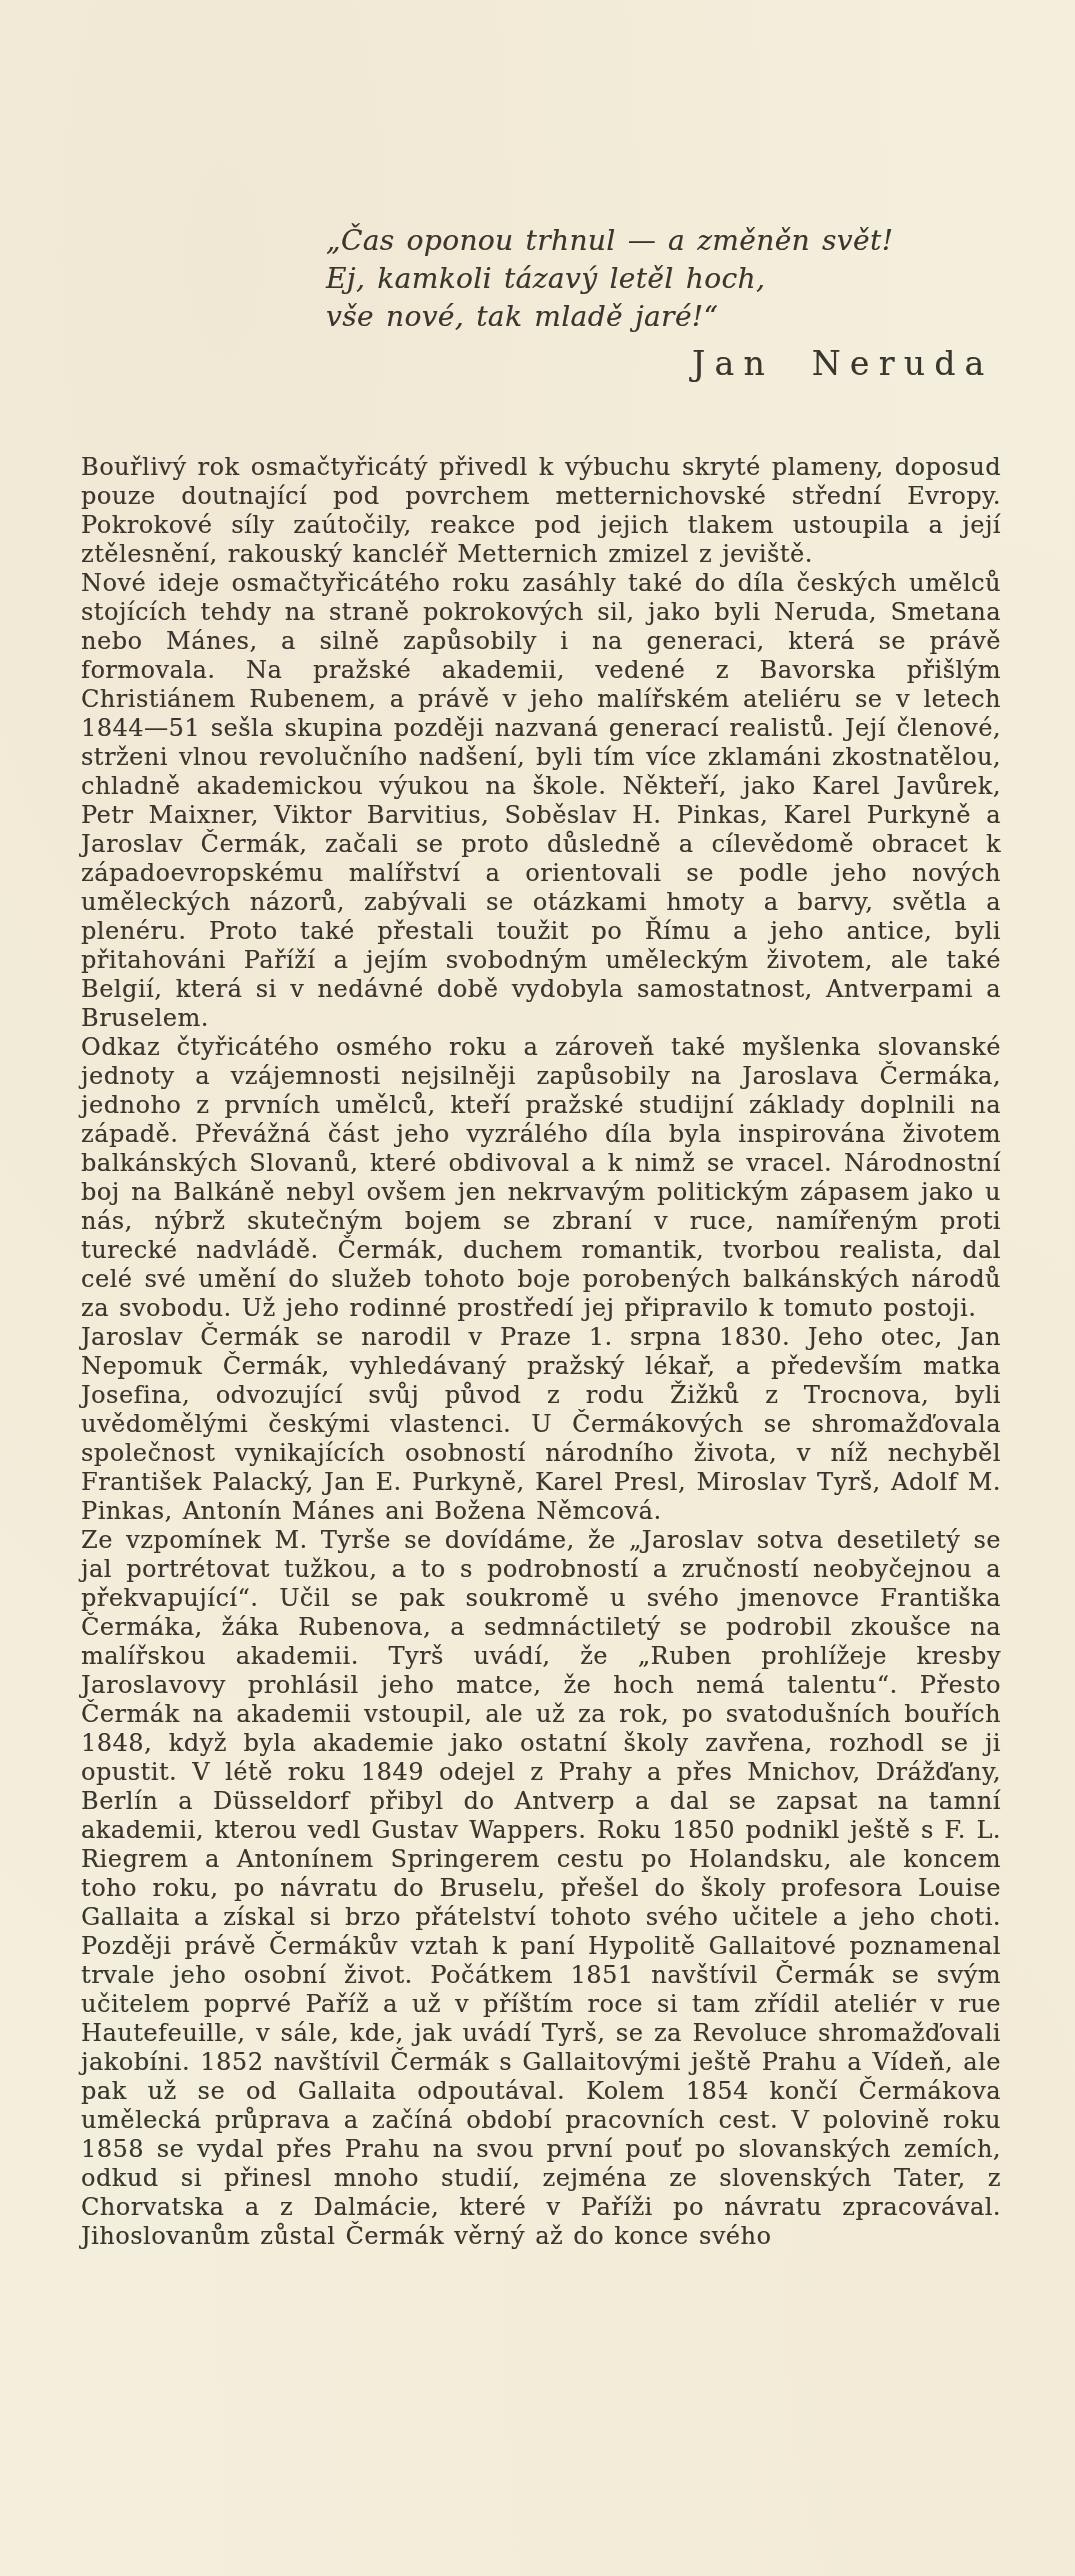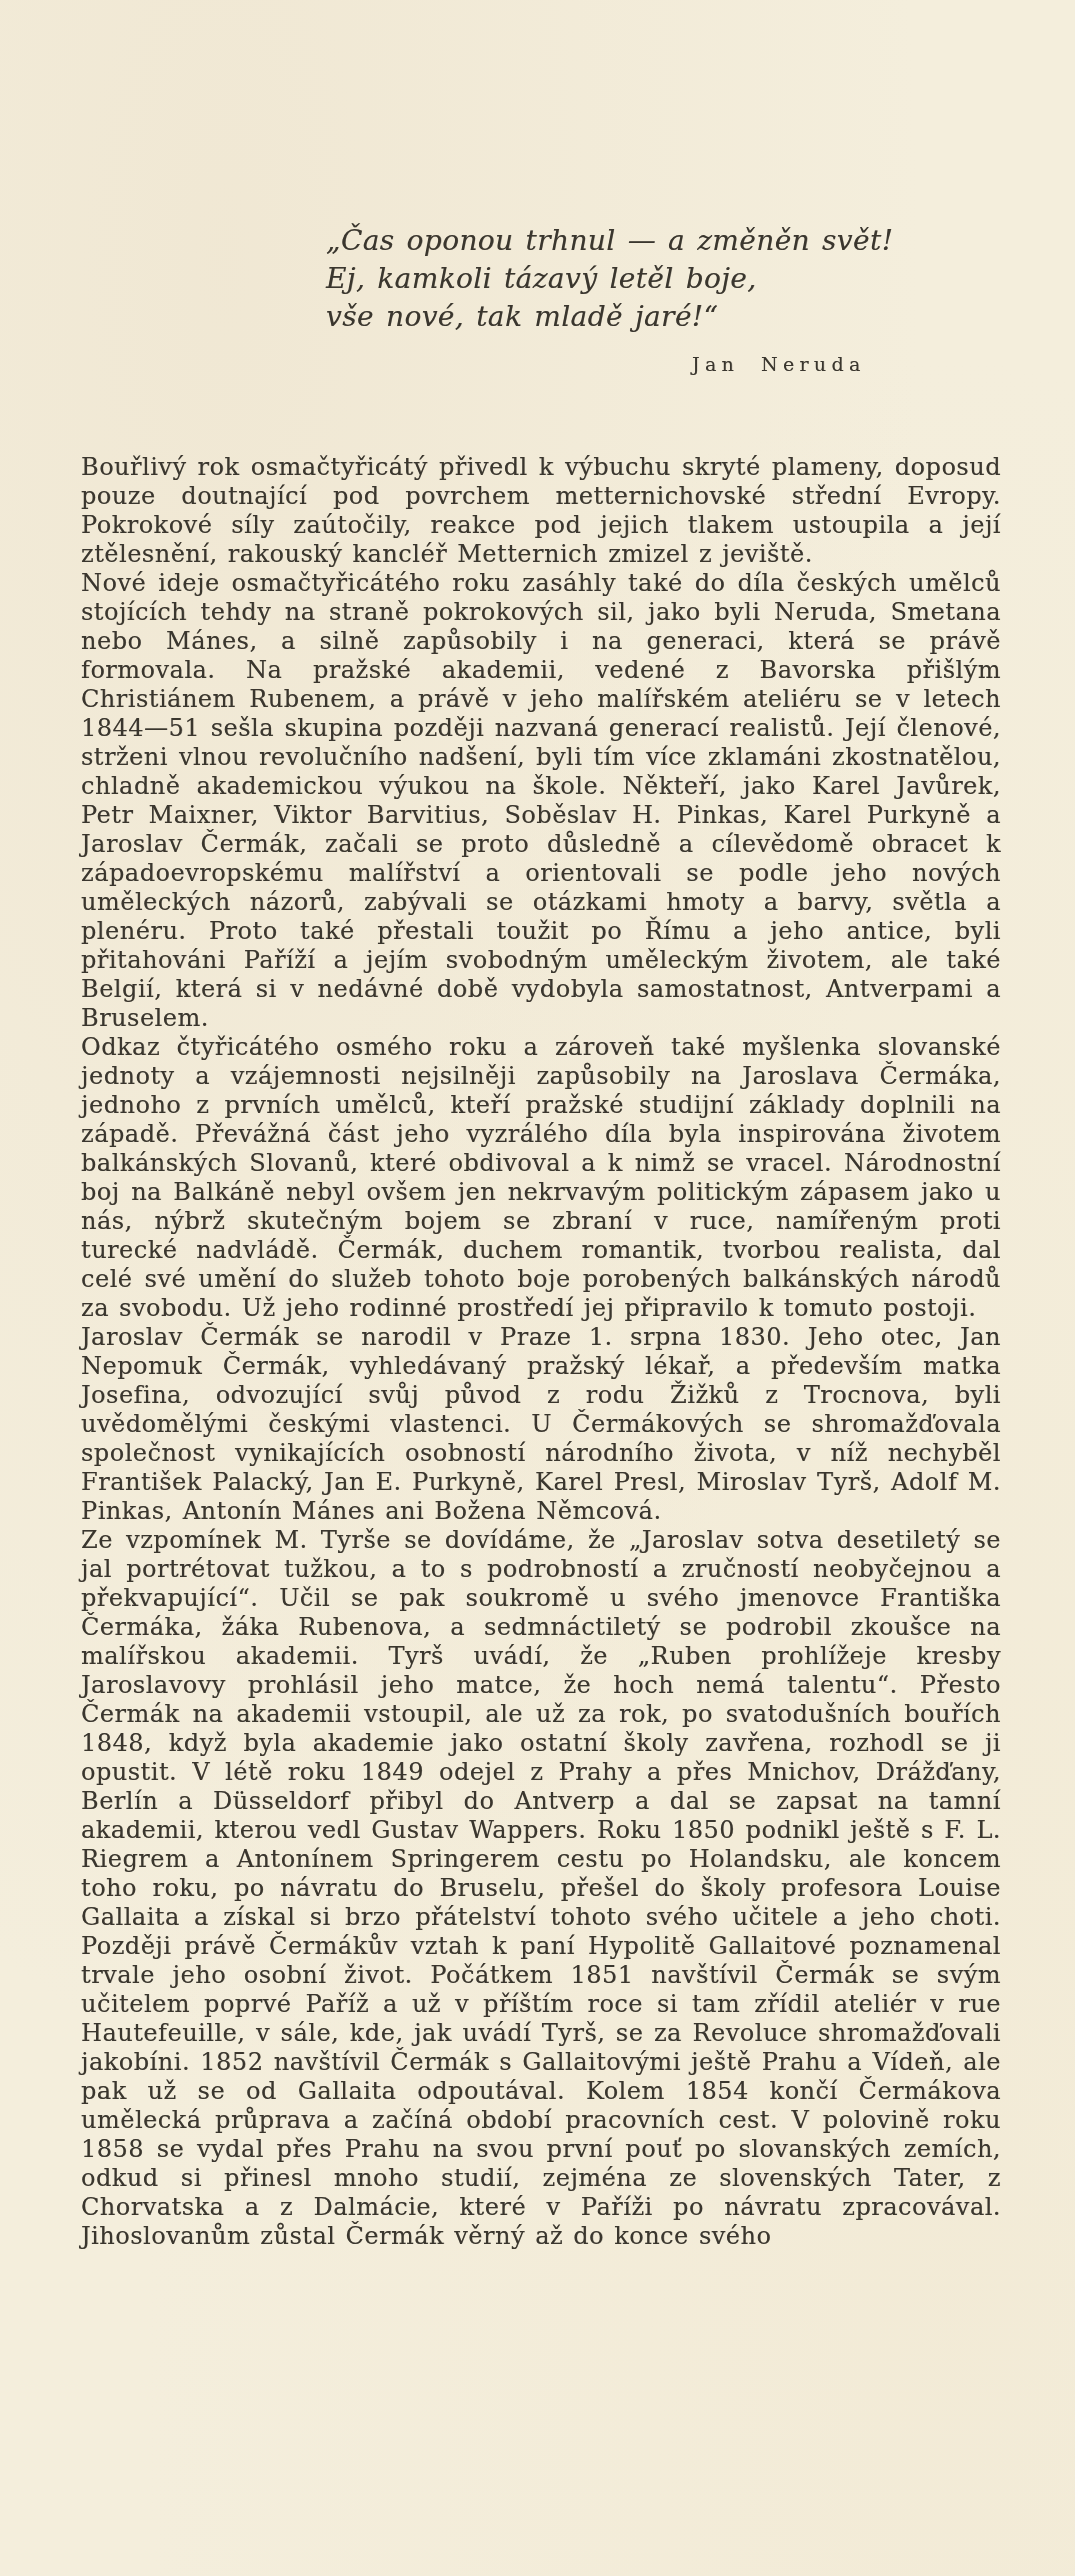--- a/index.html
+++ b/index.html
@@ -33,21 +33,21 @@
     line-height: 38px;
     letter-spacing: 0.4px;
     word-spacing: 2.7px;
     white-space: nowrap;
     text-shadow: 0.3px 0.3px 0 rgba(58,54,46,0.45);
   }
   .epigraph-attribution {
     font-style: normal;
     margin-top: 8.7px;
     margin-left: 366px;
-    font-size: 19px;
+    font-size: 33px;
     letter-spacing: 0.28em;
     word-spacing: 0.55em;
     text-shadow: 0.3px 0.3px 0 rgba(58,54,46,0.45);
   }
   .body-text {
     position: absolute;
     left: 81px;
     top: 409px;
     width: 920px;
     font-size: 24px;
@@ -63,21 +63,21 @@
     padding: 0;
   }
 </style>
 </head>
 <body>
 
 <div class="page">
 
   <div class="epigraph">
     <div class="epigraph-line">„Čas oponou trhnul — a změněn svět!</div>
-    <div class="epigraph-line">Ej, kamkoli tázavý letěl boje,</div>
+    <div class="epigraph-line">Ej, kamkoli tázavý letěl hoch,</div>
     <div class="epigraph-line">vše nové, tak mladě jaré!“</div>
     <div class="epigraph-attribution">Jan Neruda</div>
   </div>
 
   <div class="body-text">
     <p>Bouřlivý rok osmačtyřicátý přivedl k výbuchu skryté plameny, doposud pouze doutnající pod povrchem metternichovské střední Evropy. Pokrokové síly zaútočily, reakce pod jejich tlakem ustoupila a její ztělesnění, rakouský kancléř Metternich zmizel z jeviště.</p>
     <p>Nové ideje osmačtyřicátého roku zasáhly také do díla českých umělců stojících tehdy na straně pokrokových sil, jako byli Neruda, Smetana nebo Mánes, a silně zapůsobily i na generaci, která se právě formovala. Na pražské akademii, vedené z Bavorska přišlým Christiánem Rubenem, a právě v jeho malířském ateliéru se v letech 1844—51 sešla skupina později nazvaná generací realistů. Její členové, strženi vlnou revolučního nadšení, byli tím více zklamáni zkostnatělou, chladně akademickou výukou na škole. Někteří, jako Karel Javůrek, Petr Maixner, Viktor Barvitius, Soběslav H. Pinkas, Karel Purkyně a Jaroslav Čermák, začali se proto důsledně a cílevědomě obracet k západoevropskému malířství a orientovali se podle jeho nových uměleckých názorů, zabývali se otázkami hmoty a barvy, světla a plenéru. Proto také přestali toužit po Římu a jeho antice, byli přitahováni Paříží a jejím svobodným uměleckým životem, ale také Belgií, která si v nedávné době vydobyla samostatnost, Antverpami a Bruselem.</p>
     <p>Odkaz čtyřicátého osmého roku a zároveň také myšlenka slovanské jednoty a vzájemnosti nejsilněji zapůsobily na Jaroslava Čermáka, jednoho z prvních umělců, kteří pražské studijní základy doplnili na západě. Převážná část jeho vyzrálého díla byla inspirována životem balkánských Slovanů, které obdivoval a k nimž se vracel. Národnostní boj na Balkáně nebyl ovšem jen nekrvavým politickým zápasem jako u nás, nýbrž skutečným bojem se zbraní v ruce, namířeným proti turecké nadvládě. Čermák, duchem romantik, tvorbou realista, dal celé své umění do služeb tohoto boje porobených balkánských národů za svobodu. Už jeho rodinné prostředí jej připravilo k tomuto postoji.</p>
     <p>Jaroslav Čermák se narodil v Praze 1. srpna 1830. Jeho otec, Jan Nepomuk Čermák, vyhledávaný pražský lékař, a především matka Josefina, odvozující svůj původ z rodu Žižků z Trocnova, byli uvědomělými českými vlastenci. U Čermákových se shromažďovala společnost vynikajících osobností národního života, v níž nechyběl František Palacký, Jan E. Purkyně, Karel Presl, Miroslav Tyrš, Adolf M. Pinkas, Antonín Mánes ani Božena Němcová.</p>
     <p>Ze vzpomínek M. Tyrše se dovídáme, že „Jaroslav sotva desetiletý se jal portrétovat tužkou, a to s podrobností a zručností neobyčejnou a překvapující“. Učil se pak soukromě u svého jmenovce Františka Čermáka, žáka Rubenova, a sedmnáctiletý se podrobil zkoušce na malířskou akademii. Tyrš uvádí, že „Ruben prohlížeje kresby Jaroslavovy prohlásil jeho matce, že hoch nemá talentu“. Přesto Čermák na akademii vstoupil, ale už za rok, po svatodušních bouřích 1848, když byla akademie jako ostatní školy zavřena, rozhodl se ji opustit. V létě roku 1849 odejel z Prahy a přes Mnichov, Drážďany, Berlín a Düsseldorf přibyl do Antverp a dal se zapsat na tamní akademii, kterou vedl Gustav Wappers. Roku 1850 podnikl ještě s F. L. Riegrem a Antonínem Springerem cestu po Holandsku, ale koncem toho roku, po návratu do Bruselu, přešel do školy profesora Louise Gallaita a získal si brzo přátelství tohoto svého učitele a jeho choti. Později právě Čermákův vztah k paní Hypolitě Gallaitové poznamenal trvale jeho osobní život. Počátkem 1851 navštívil Čermák se svým učitelem poprvé Paříž a už v příštím roce si tam zřídil ateliér v rue Hautefeuille, v sále, kde, jak uvádí Tyrš, se za Revoluce shromažďovali jakobíni. 1852 navštívil Čermák s Gallaitovými ještě Prahu a Vídeň, ale pak už se od Gallaita odpoutával. Kolem 1854 končí Čermákova umělecká průprava a začíná období pracovních cest. V polovině roku 1858 se vydal přes Prahu na svou první pouť po slovanských zemích, odkud si přinesl mnoho studií, zejména ze slovenských Tater, z Chorvatska a z Dalmácie, které v Paříži po návratu zpracovával. Jihoslovanům zůstal Čermák věrný až do konce svého</p>

